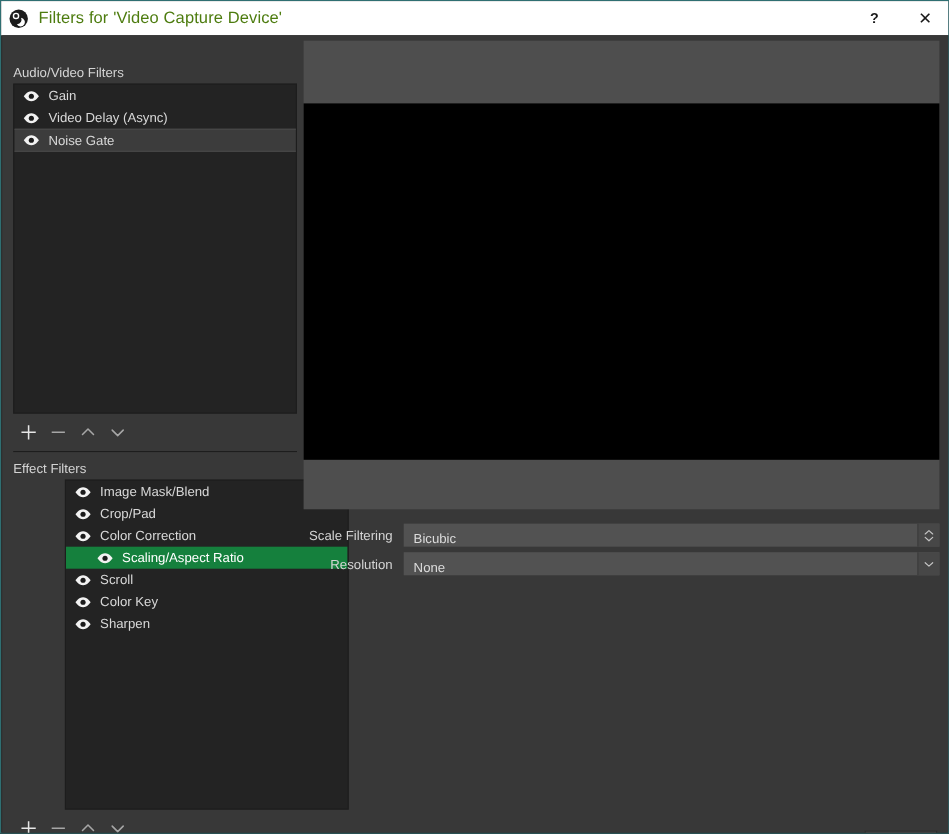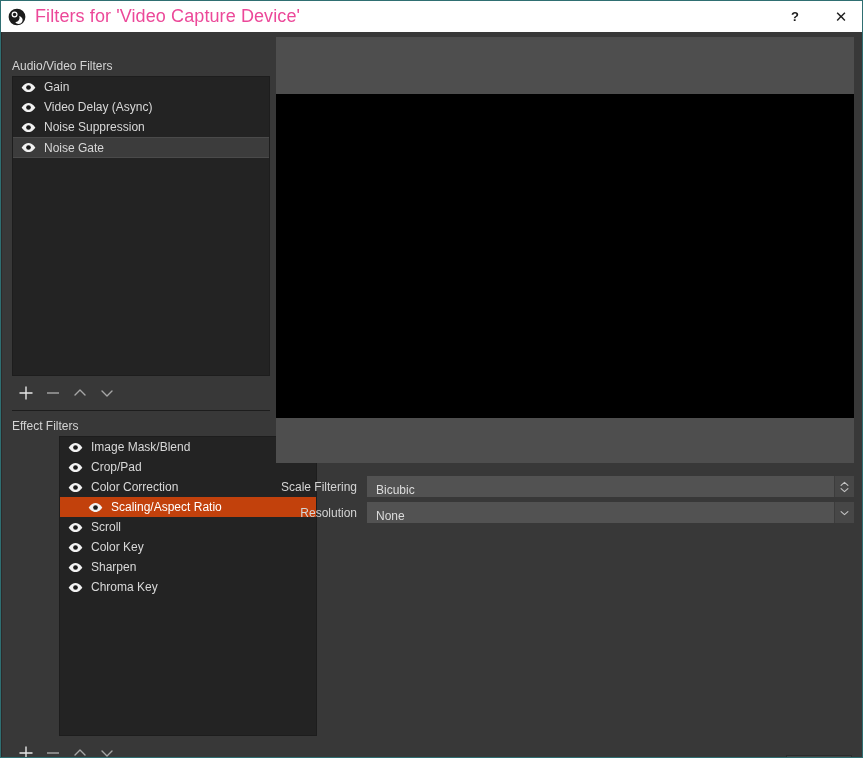--- a/index.html
+++ b/index.html
@@ -31,22 +31,22 @@
     align-items: center;
   }
   .titlebar-icon {
     width: 18px;
     height: 18px;
     margin-left: 7px;
     margin-right: 9px;
     flex: 0 0 auto;
   }
   .titlebar-title {
-    font-size: 18px;
-    color: #ec4899;
+    font-size: 15px;
+    color: #4d7c0f;
     letter-spacing: 0.1px;
     white-space: nowrap;
   }
   .titlebar-spacer { flex: 1 1 auto; }
   .tb-btn {
     width: 46px;
     height: 31px;
     display: flex;
     align-items: center;
     justify-content: center;
@@ -99,21 +99,21 @@
     padding-left: 8px;
     box-sizing: border-box;
     cursor: default;
   }
   .list-row .lbl {
     font-size: 12px;
     color: #d8d8d8;
     white-space: nowrap;
   }
   .list-row.selected {
-    background: #c2410c;
+    background: #15803d;
     padding-left: 28px;
   }
   .list-row.selected .lbl { color: #ffffff; }
   .list-row.hovered {
     background: #3c3c3c;
     border-top: 1px solid #4a4a4a;
     border-bottom: 1px solid #4a4a4a;
     height: 21px;
   }
 
@@ -265,27 +265,20 @@
             </svg>
             <span class="lbl">Gain</span>
           </div>
           <div class="list-row">
             <svg class="eye" viewBox="0 0 16 11">
               <path d="M8 0.6 C3.6 0.6 0.7 5.5 0.7 5.5 S3.6 10.4 8 10.4 S15.3 5.5 15.3 5.5 S12.4 0.6 8 0.6 Z" fill="#f2f2f2"></path>
               <circle cx="8" cy="5.5" r="2.5" fill="#1b1b1b"></circle>
             </svg>
             <span class="lbl">Video Delay (Async)</span>
           </div>
-          <div class="list-row">
-            <svg class="eye" viewBox="0 0 16 11">
-              <path d="M8 0.6 C3.6 0.6 0.7 5.5 0.7 5.5 S3.6 10.4 8 10.4 S15.3 5.5 15.3 5.5 S12.4 0.6 8 0.6 Z" fill="#f2f2f2"></path>
-              <circle cx="8" cy="5.5" r="2.5" fill="#1b1b1b"></circle>
-            </svg>
-            <span class="lbl">Noise Suppression</span>
-          </div>
           <div class="list-row hovered">
             <svg class="eye" viewBox="0 0 16 11">
               <path d="M8 0.6 C3.6 0.6 0.7 5.5 0.7 5.5 S3.6 10.4 8 10.4 S15.3 5.5 15.3 5.5 S12.4 0.6 8 0.6 Z" fill="#f2f2f2"></path>
               <circle cx="8" cy="5.5" r="2.5" fill="#1b1b1b"></circle>
             </svg>
             <span class="lbl">Noise Gate</span>
           </div>
         </div>
 
       <div class="toolbar" id="av-toolbar" style="left:10px; top:332px; width:258px;">
@@ -357,27 +350,20 @@
               <circle cx="8" cy="5.5" r="2.5" fill="#1b1b1b"></circle>
             </svg>
             <span class="lbl">Color Key</span>
           </div>
           <div class="list-row">
             <svg class="eye" viewBox="0 0 16 11">
               <path d="M8 0.6 C3.6 0.6 0.7 5.5 0.7 5.5 S3.6 10.4 8 10.4 S15.3 5.5 15.3 5.5 S12.4 0.6 8 0.6 Z" fill="#f2f2f2"></path>
               <circle cx="8" cy="5.5" r="2.5" fill="#1b1b1b"></circle>
             </svg>
             <span class="lbl">Sharpen</span>
-          </div>
-          <div class="list-row">
-            <svg class="eye" viewBox="0 0 16 11">
-              <path d="M8 0.6 C3.6 0.6 0.7 5.5 0.7 5.5 S3.6 10.4 8 10.4 S15.3 5.5 15.3 5.5 S12.4 0.6 8 0.6 Z" fill="#f2f2f2"></path>
-              <circle cx="8" cy="5.5" r="2.5" fill="#1b1b1b"></circle>
-            </svg>
-            <span class="lbl">Chroma Key</span>
           </div>
         </div>
 
       <div class="toolbar" id="fx-toolbar" style="left:10px; top:692px; width:258px;">
           <div class="tool-btn">
             <svg viewBox="0 0 18 18" width="18" height="18">
               <path d="M9 2.5 V15.5 M2.5 9 H15.5" stroke="#e6e6e6" stroke-width="1.4" fill="none"></path>
             </svg>
           </div>
           <div class="tool-btn">

